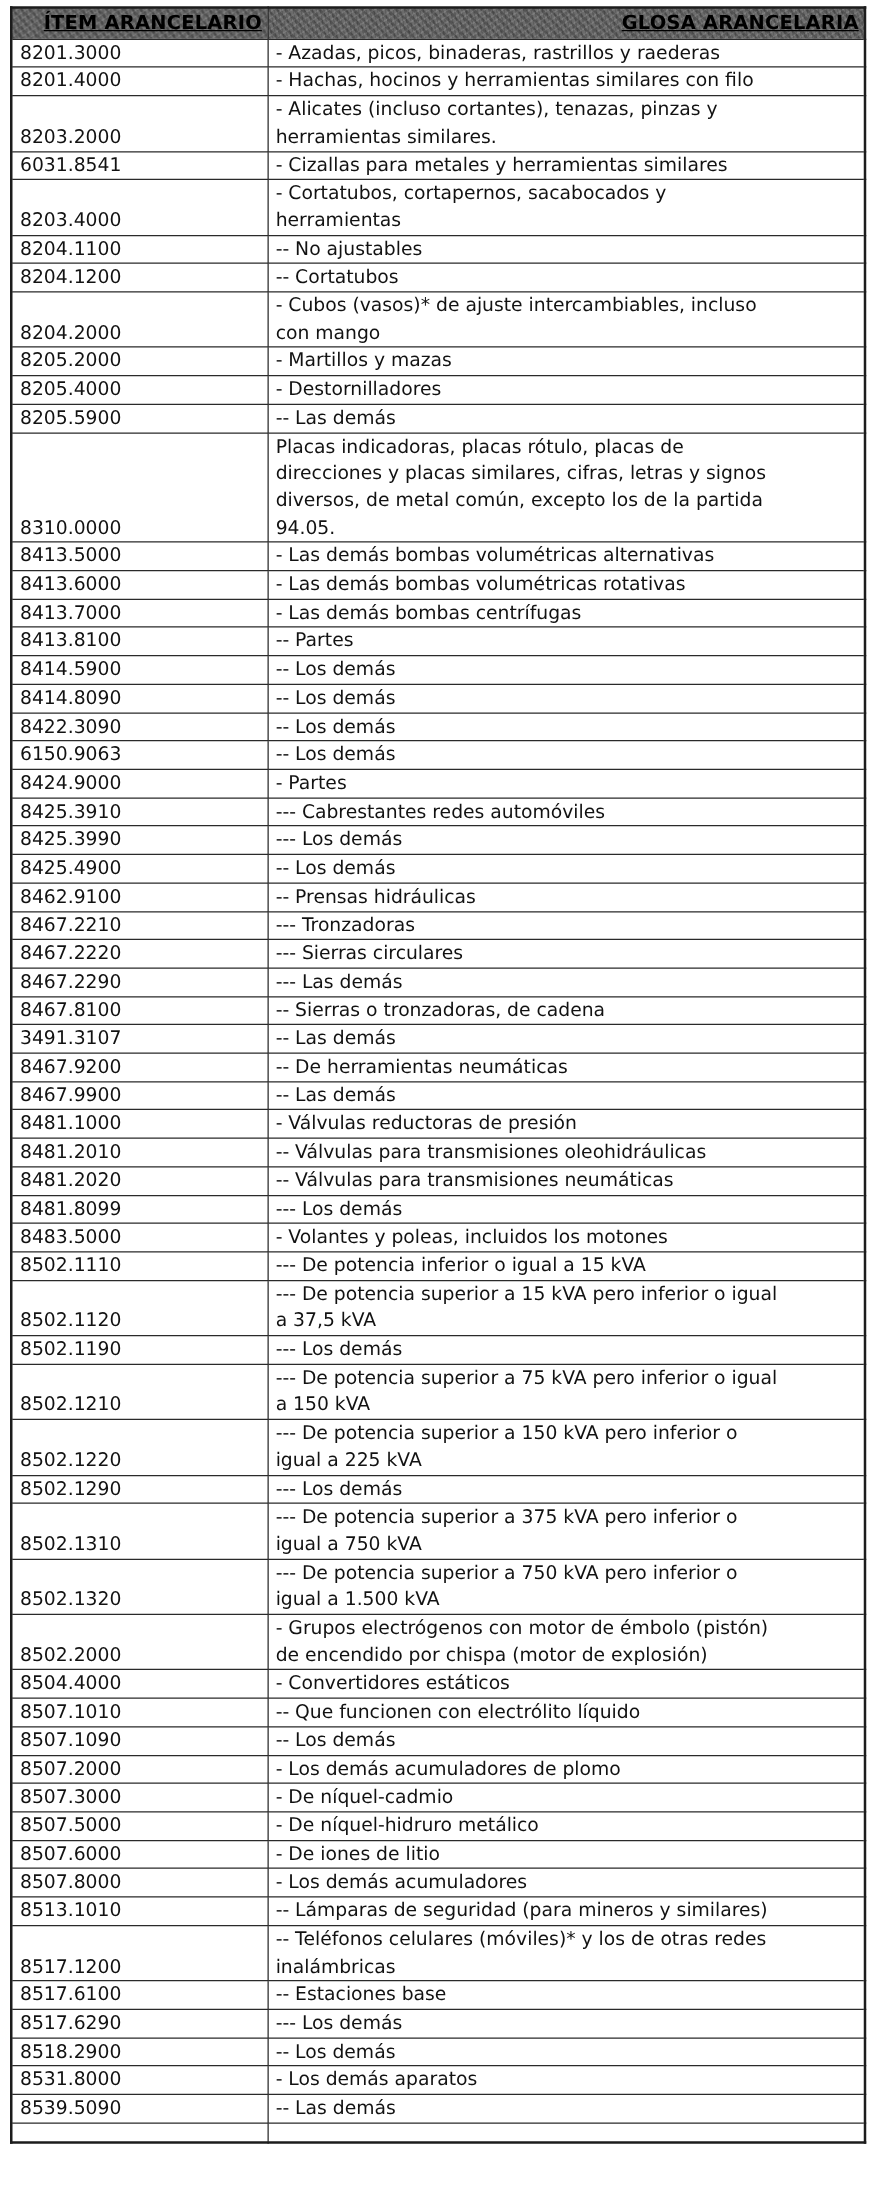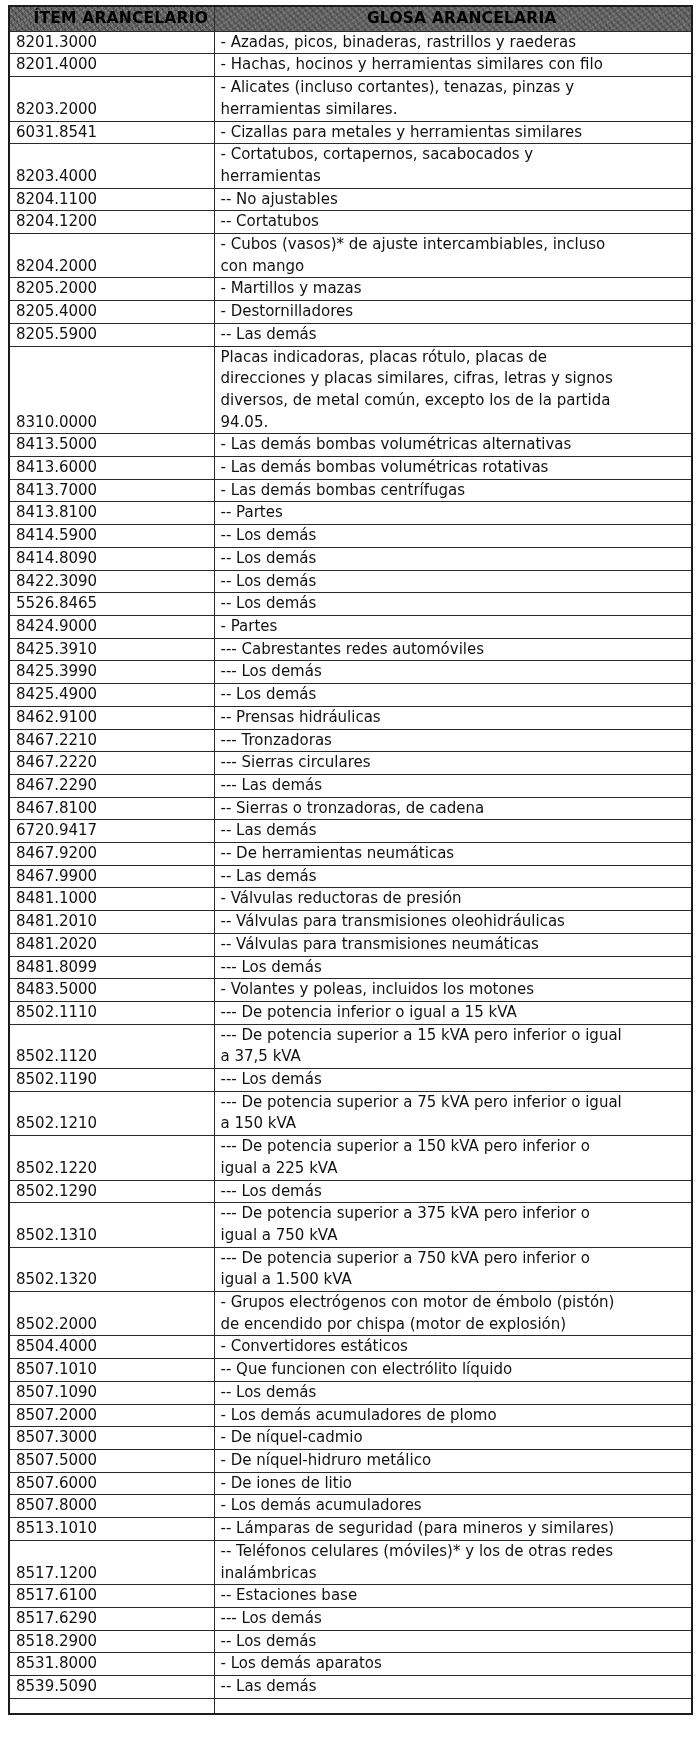--- a/index.html
+++ b/index.html
@@ -34,23 +34,24 @@
   }
   th {
     background-color: #6c6c6c;
     background-image:
       repeating-linear-gradient(47deg, rgba(0,0,0,0.22) 0 2px, rgba(0,0,0,0) 2px 5px),
       repeating-linear-gradient(-33deg, rgba(255,255,255,0.14) 0 1px, rgba(255,255,255,0) 1px 4px),
       repeating-linear-gradient(78deg, rgba(0,0,0,0.16) 0 1px, rgba(0,0,0,0) 1px 3px);
     color: #000000;
     font-weight: bold;
     font-size: 15.5px;
-    text-align: center;
+    text-align: right;
     padding: 1px 4px 1px 22px;
     letter-spacing: 0.2px;
+    text-decoration: underline;
   }
   td {
     padding: 0 4px 0 6px;
   }
   td.item {
     vertical-align: bottom;
     white-space: nowrap;
   }
   td.glosa {
     vertical-align: top;
@@ -150,21 +151,21 @@
         </tr>
         <tr>
           <td class="item">8414.8090</td>
           <td class="glosa">-- Los demás</td>
         </tr>
         <tr>
           <td class="item">8422.3090</td>
           <td class="glosa">-- Los demás</td>
         </tr>
         <tr>
-          <td class="item">5526.8465</td>
+          <td class="item">6150.9063</td>
           <td class="glosa">-- Los demás</td>
         </tr>
         <tr>
           <td class="item">8424.9000</td>
           <td class="glosa">- Partes</td>
         </tr>
         <tr>
           <td class="item">8425.3910</td>
           <td class="glosa">--- Cabrestantes redes automóviles</td>
         </tr>
@@ -190,21 +191,21 @@
         </tr>
         <tr>
           <td class="item">8467.2290</td>
           <td class="glosa">--- Las demás</td>
         </tr>
         <tr>
           <td class="item">8467.8100</td>
           <td class="glosa">-- Sierras o tronzadoras, de cadena</td>
         </tr>
         <tr>
-          <td class="item">6720.9417</td>
+          <td class="item">3491.3107</td>
           <td class="glosa">-- Las demás</td>
         </tr>
         <tr>
           <td class="item">8467.9200</td>
           <td class="glosa">-- De herramientas neumáticas</td>
         </tr>
         <tr>
           <td class="item">8467.9900</td>
           <td class="glosa">-- Las demás</td>
         </tr>

